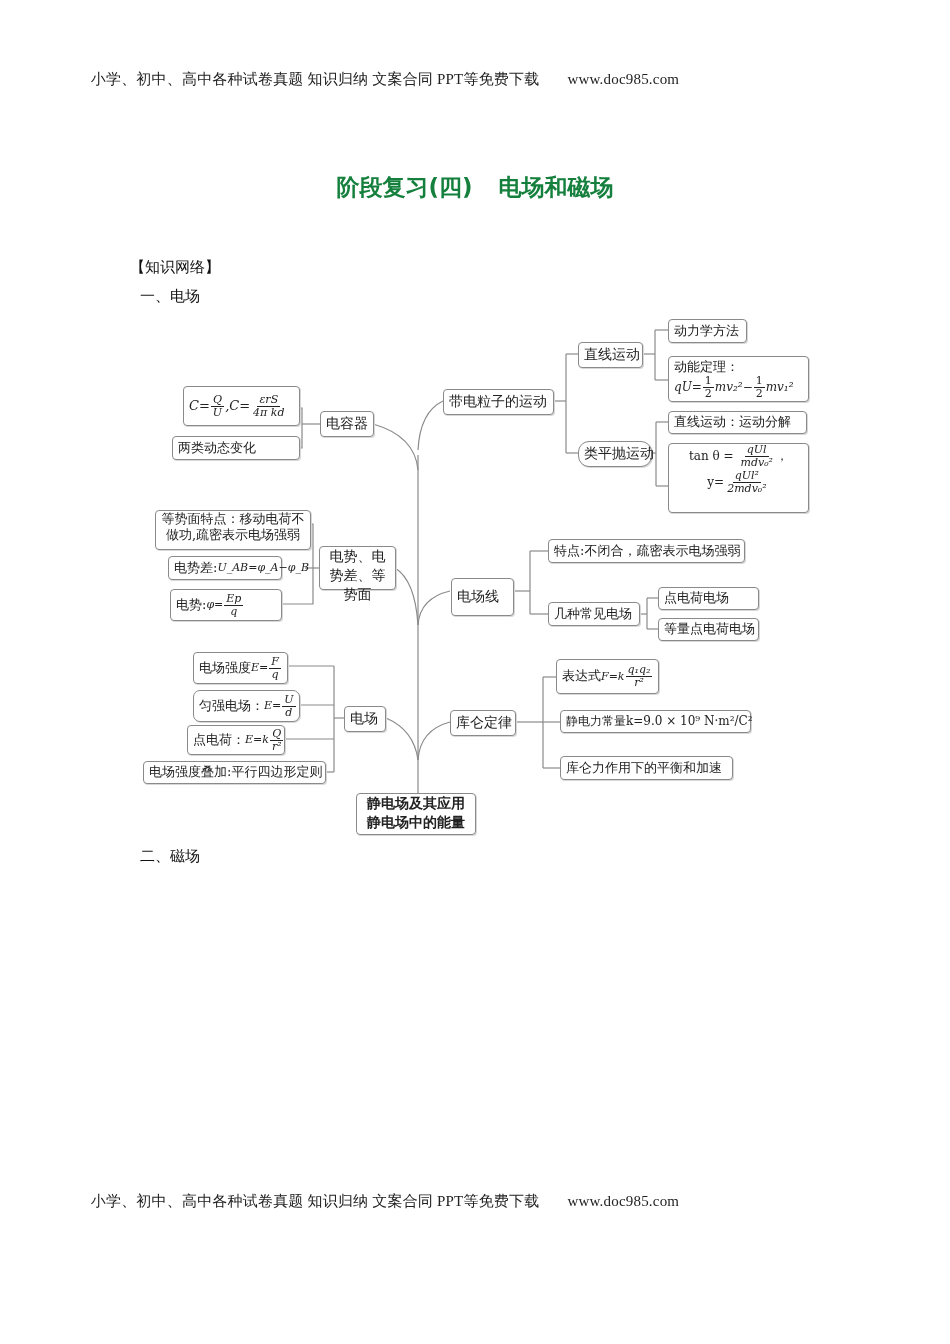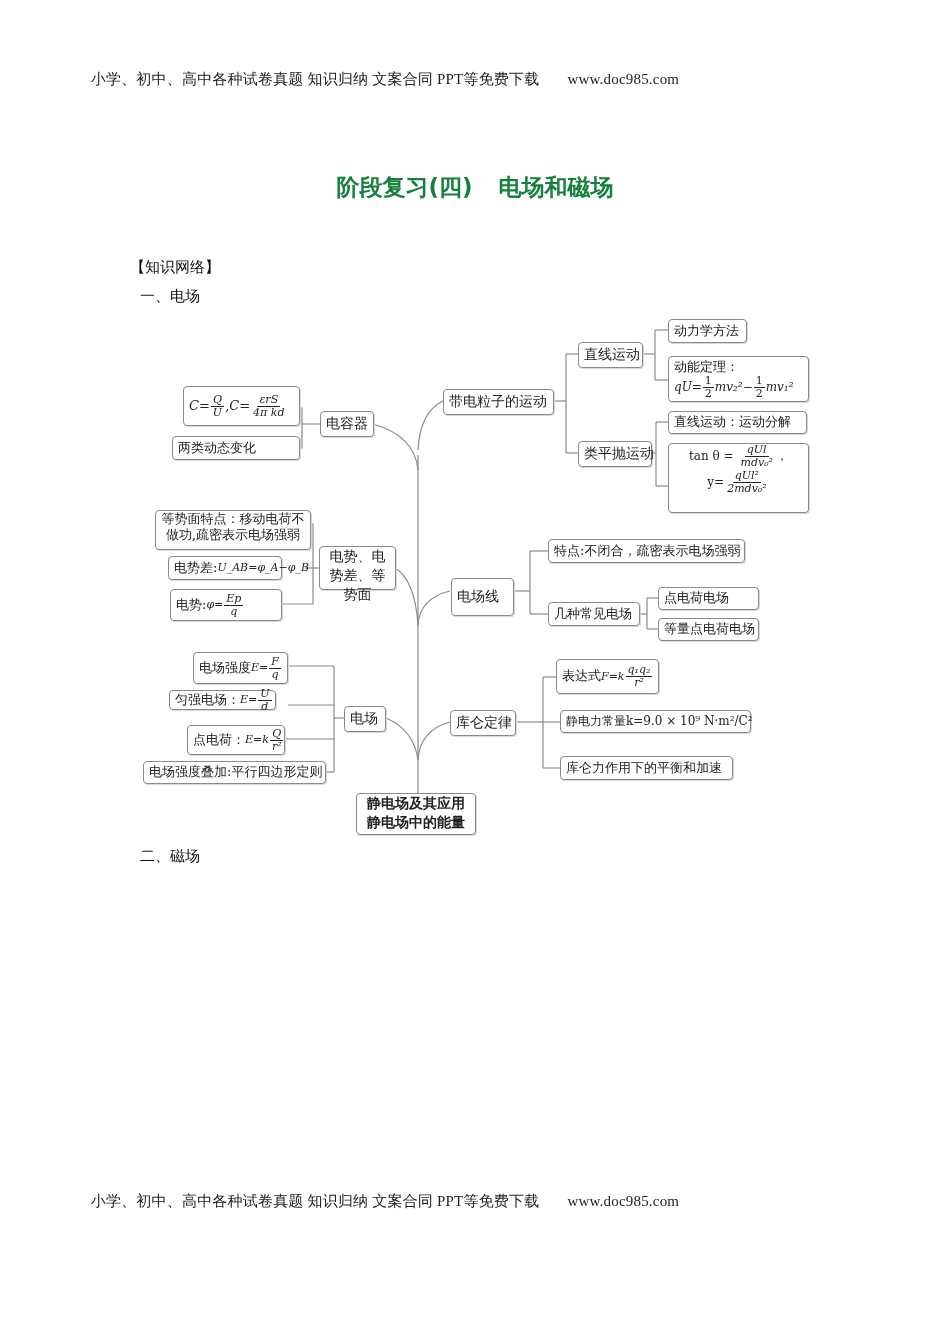--- a/index.html
+++ b/index.html
@@ -137,21 +137,21 @@
   <span style="font-size:12px;">
     <span class="it">qU=</span><span class="frac" style="font-style:normal;">
         <span class="num">1</span>
         <span class="den">2</span>
       </span><span class="it">mv₂²</span><span>−</span><span class="frac" style="font-style:normal;">
         <span class="num">1</span>
         <span class="den">2</span>
       </span><span class="it">mv₁²</span>
   </span>
 </div>
-<div class="box big" style="left:578px; top:441px; width:74px; height:26px;">
+<div class="box big" style="left:578px; top:441px; width:74px; height:26px;border-radius:11px;">
   <span>类平抛运动</span>
 </div>
 <div class="box" style="left:668px; top:411px; width:139px; height:23px;">
   <span>直线运动：运动分解</span>
 </div>
 <div class="box col" style="left:668px; top:443px; width:141px; height:70px;">
   <span style="font-size:12px;">
     <span>tan θ =</span>
     <span class="frac">
         <span class="num">qUl</span>
@@ -206,21 +206,21 @@
   <span>电场</span>
 </div>
 <div class="box" style="left:193px; top:652px; width:95px; height:32px;">
   <span>电场强度</span>
     <span class="it" style="font-size:11px;">E=</span>
     <span class="frac">
       <span class="num">F</span>
       <span class="den">q</span>
     </span>
 </div>
-<div class="box" style="left:169px; top:690px; width:107px; height:20px;">
+<div class="box" style="left:193px; top:690px; width:107px; height:32px;border-radius:7px;">
   <span>匀强电场：</span>
     <span class="it" style="font-size:11px;">E=</span>
     <span class="frac">
       <span class="num">U</span>
       <span class="den">d</span>
     </span>
 </div>
 <div class="box" style="left:187px; top:725px; width:98px; height:30px;">
   <span>点电荷：</span>
     <span class="it" style="font-size:11px;">E=k</span>

